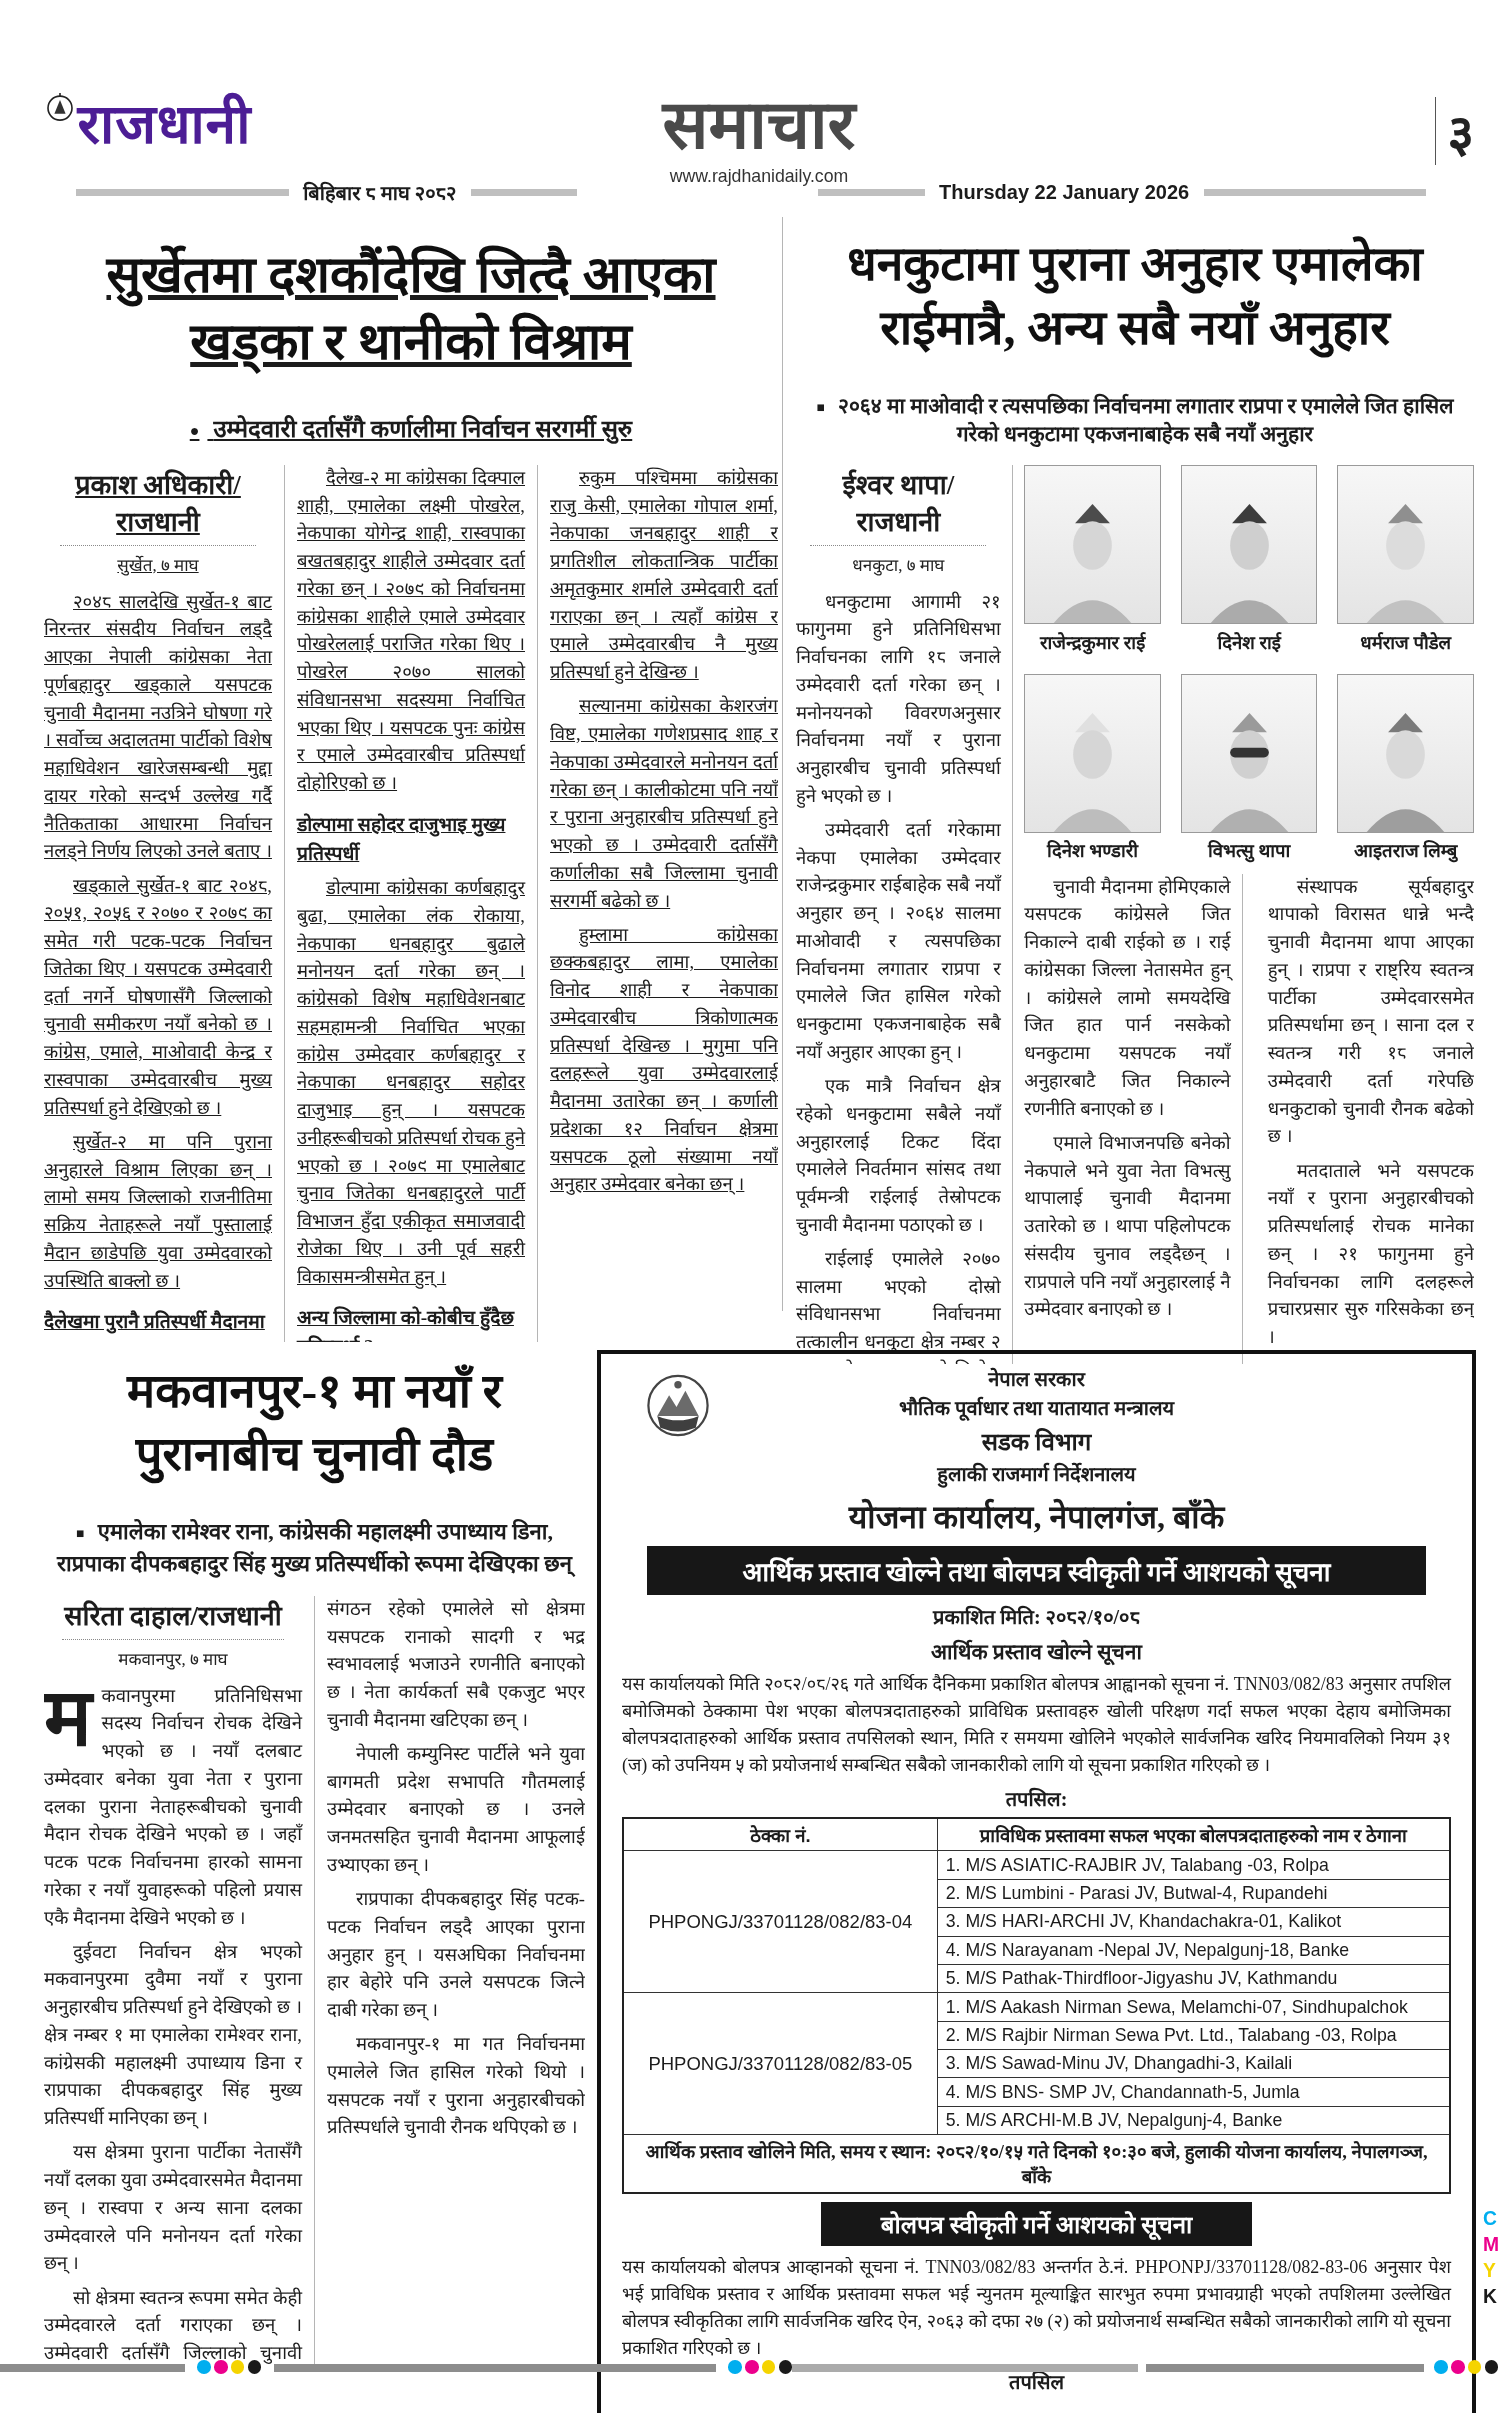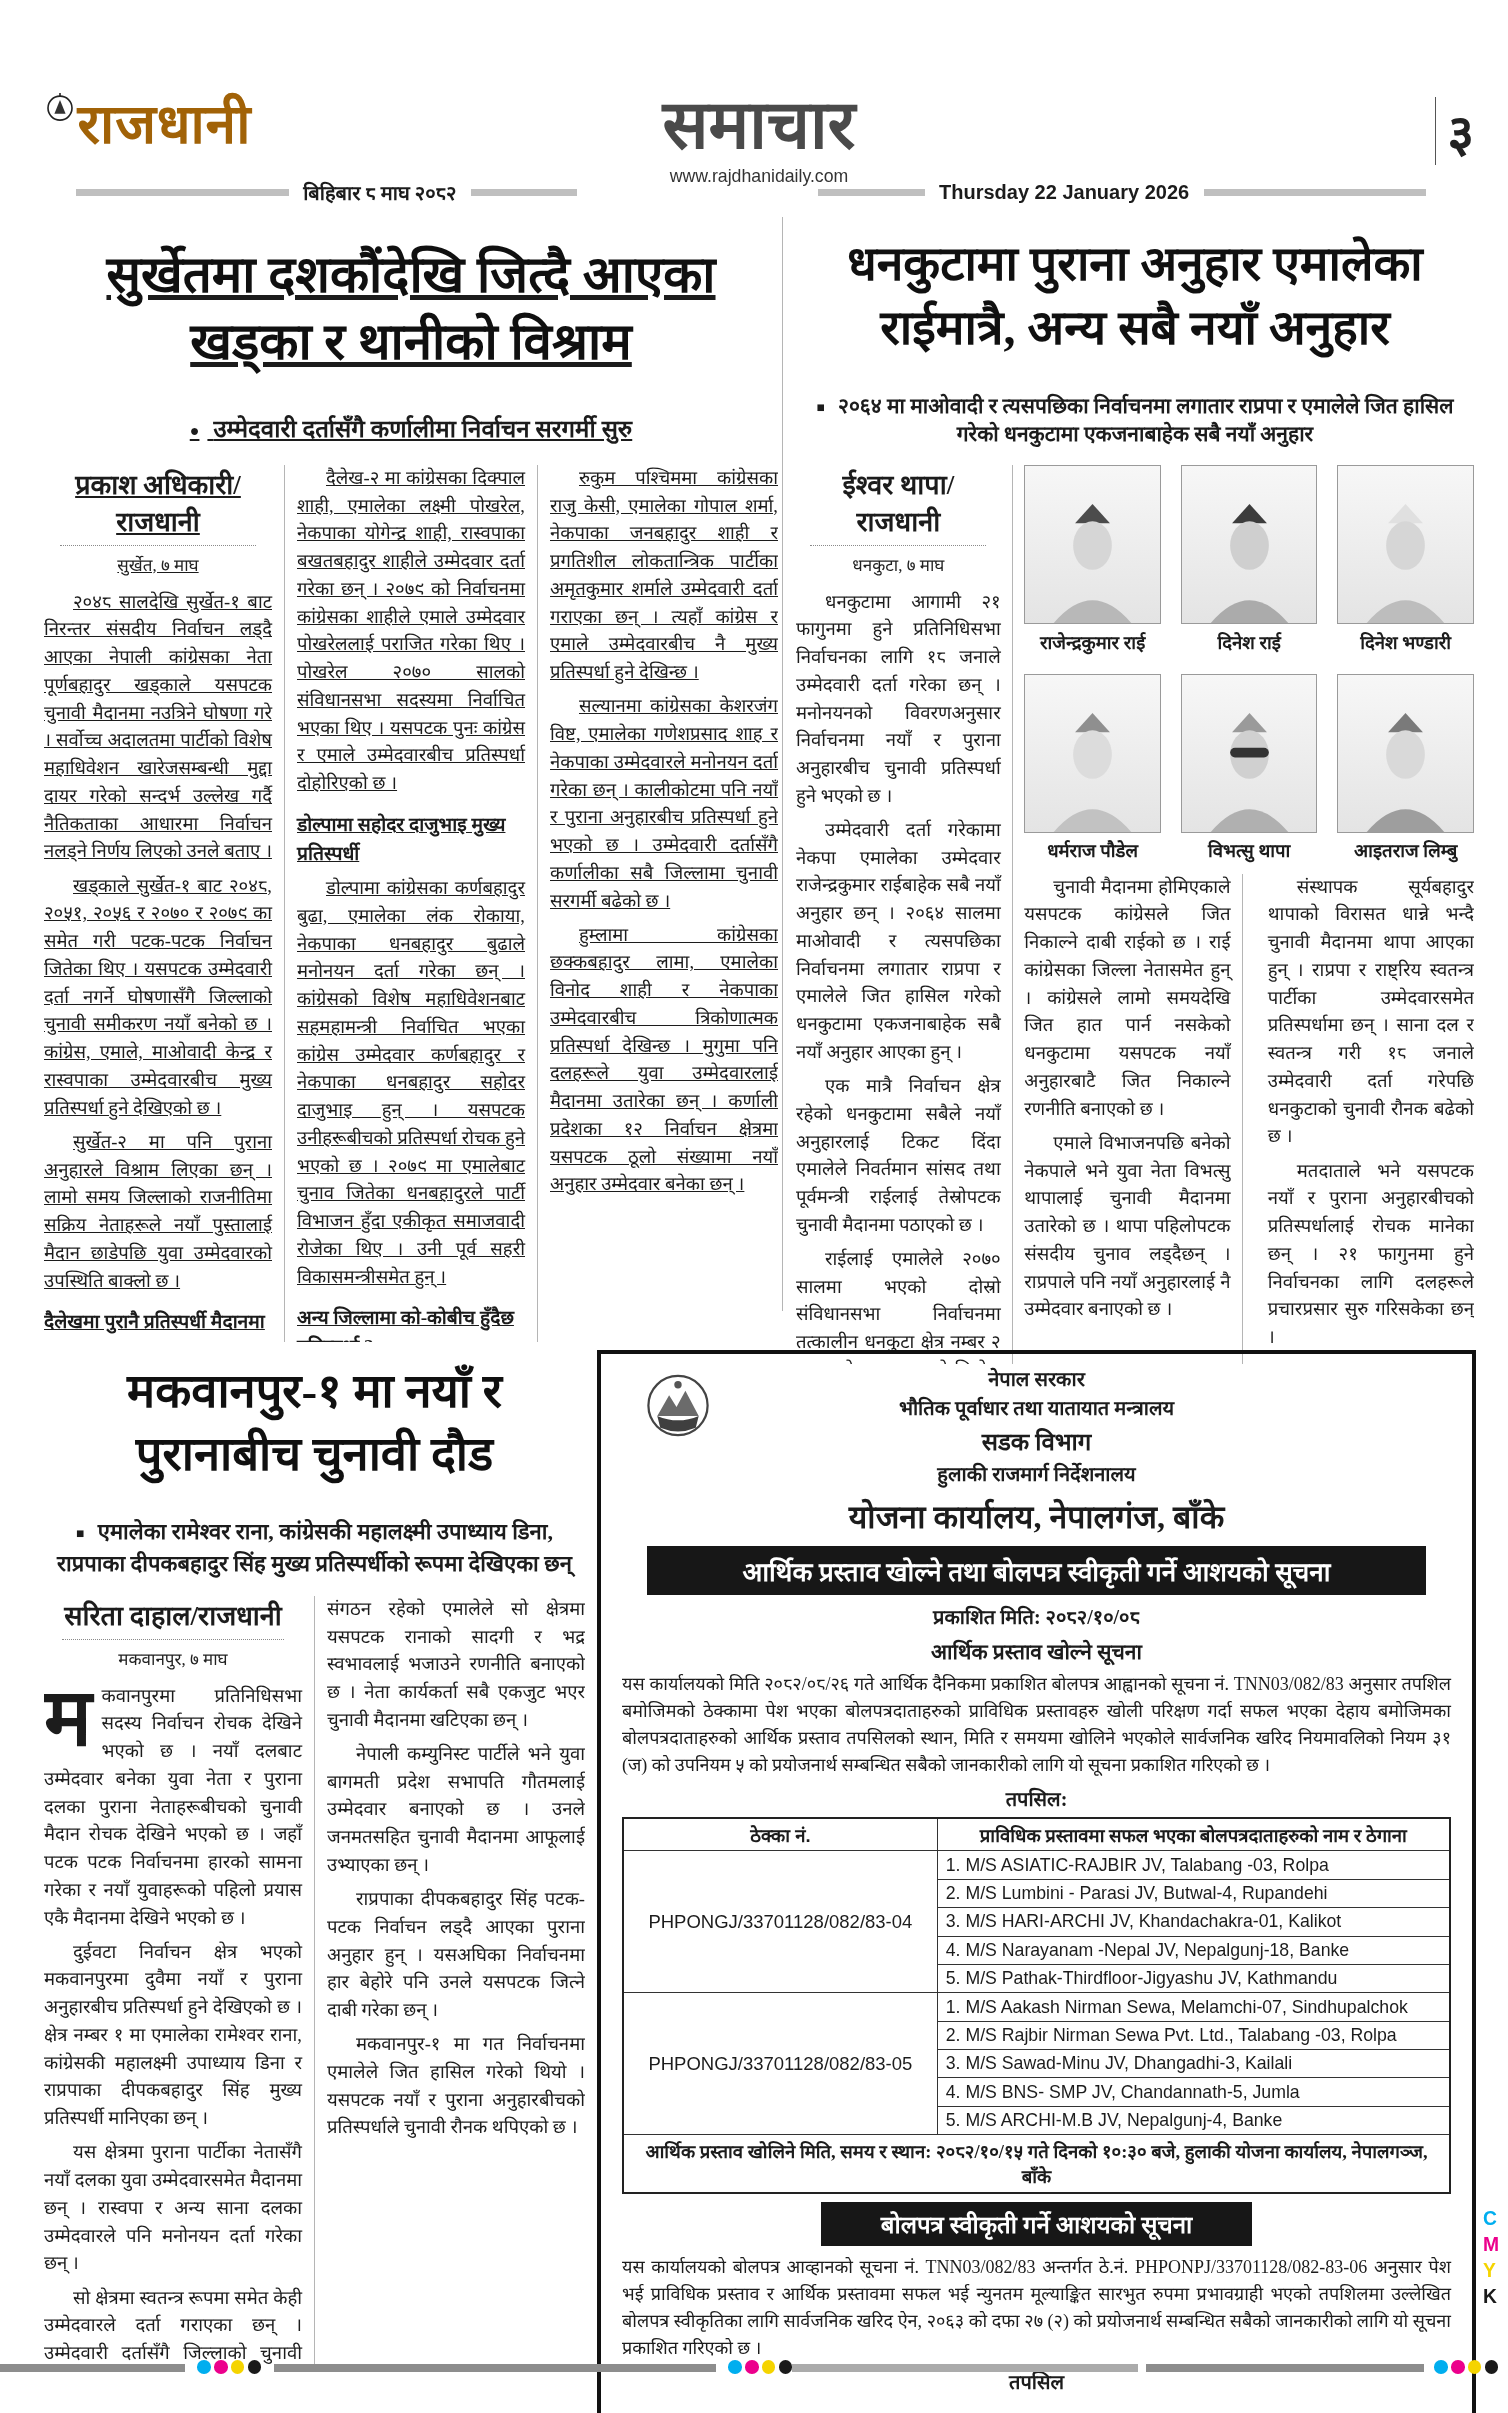--- a/index.html
+++ b/index.html
@@ -3,21 +3,21 @@
 <meta charset="utf-8">
 <style>
   html,body{margin:0;padding:0;background:#ffffff;}
   *{box-sizing:border-box;}
   .page{position:relative;width:1508px;height:2413px;background:#fff;overflow:hidden;
         font-family:"Liberation Serif", serif;color:#1c1c1c;}
   
   .masthead{position:absolute;left:44px;top:97px;width:1430px;height:105px;}
   .logo{position:absolute;left:0;top:0;display:flex;align-items:flex-start;}
   .logo-emblem{display:inline-block;margin:-4.8px 1.6px 0 0;}
-  .logo-text{font-size:55px;font-weight:bold;color:#a16207;letter-spacing:0.8px;line-height:1;}
+  .logo-text{font-size:55px;font-weight:bold;color:#4c1d95;letter-spacing:0.8px;line-height:1;}
   .section-title{position:absolute;left:50%;transform:translateX(-50%);top:-6.4px;
         font-size:68px;font-weight:bold;color:#4a4a4a;line-height:1;}
   .website{position:absolute;left:50%;transform:translateX(-50%);top:69px;
         font-size:17.7px;color:#333;font-family:"Liberation Sans",sans-serif;}
   .pagenum-wrap{position:absolute;right:0;top:-3.2px;display:flex;align-items:center;height:74px;}
   .pagenum-rule{width:1.6px;height:68px;background:#555;margin-right:11.3px;}
   .pagenum{font-size:51px;font-weight:bold;color:#222;}
   .date-rule{position:absolute;left:32px;right:48px;top:82px;display:flex;align-items:center;}
   .date-rule .bar{height:7.2px;background:#bfbfbf;}
   .b1{flex:1.1;} .b2{flex:0.55;} .b3{flex:0.55;} .b4{flex:1.15;}
@@ -213,36 +213,36 @@
                   <path d="M32 22 L50 2 L68 22 Z" fill="#3c3c3c"></path>
                   <ellipse cx="50" cy="45" rx="20" ry="25" fill="#cfcfcf"></ellipse>
                   <path d="M10 125 Q50 78 90 125 Z" fill="#ababab"></path>
                 </svg>
             </div>
             <div class="caption">दिनेश राई</div>
           </div>
           <div class="photo-cell">
             <div class="photo-box">
               <svg width="97" height="121" viewBox="0 0 100 125">
+                  <path d="M32 22 L50 2 L68 22 Z" fill="#8f8f8f"></path>
+                  <ellipse cx="50" cy="45" rx="20" ry="25" fill="#dcdcdc"></ellipse>
+                  <path d="M10 125 Q50 78 90 125 Z" fill="#c2c2c2"></path>
+                </svg>
+            </div>
+            <div class="caption">धर्मराज पौडेल</div>
+          </div>
+          <div class="photo-cell">
+            <div class="photo-box">
+              <svg width="97" height="121" viewBox="0 0 100 125">
                   <path d="M32 22 L50 2 L68 22 Z" fill="#e0e0e0"></path>
                   <ellipse cx="50" cy="45" rx="20" ry="25" fill="#d6d6d6"></ellipse>
                   <path d="M10 125 Q50 78 90 125 Z" fill="#bdbdbd"></path>
                 </svg>
             </div>
             <div class="caption">दिनेश भण्डारी</div>
-          </div>
-          <div class="photo-cell">
-            <div class="photo-box">
-              <svg width="97" height="121" viewBox="0 0 100 125">
-                  <path d="M32 22 L50 2 L68 22 Z" fill="#8f8f8f"></path>
-                  <ellipse cx="50" cy="45" rx="20" ry="25" fill="#dcdcdc"></ellipse>
-                  <path d="M10 125 Q50 78 90 125 Z" fill="#c2c2c2"></path>
-                </svg>
-            </div>
-            <div class="caption">धर्मराज पौडेल</div>
           </div>
           <div class="photo-cell">
             <div class="photo-box">
               <svg width="97" height="121" viewBox="0 0 100 125">
                   <path d="M32 22 L50 2 L68 22 Z" fill="#9a9a9a"></path>
                   <ellipse cx="50" cy="45" rx="20" ry="25" fill="#d0d0d0"></ellipse>
                   <rect x="30" y="38" width="40" height="10" rx="5" fill="#333"></rect>
                   <path d="M10 125 Q50 78 90 125 Z" fill="#b0b0b0"></path>
                 </svg>
             </div>

